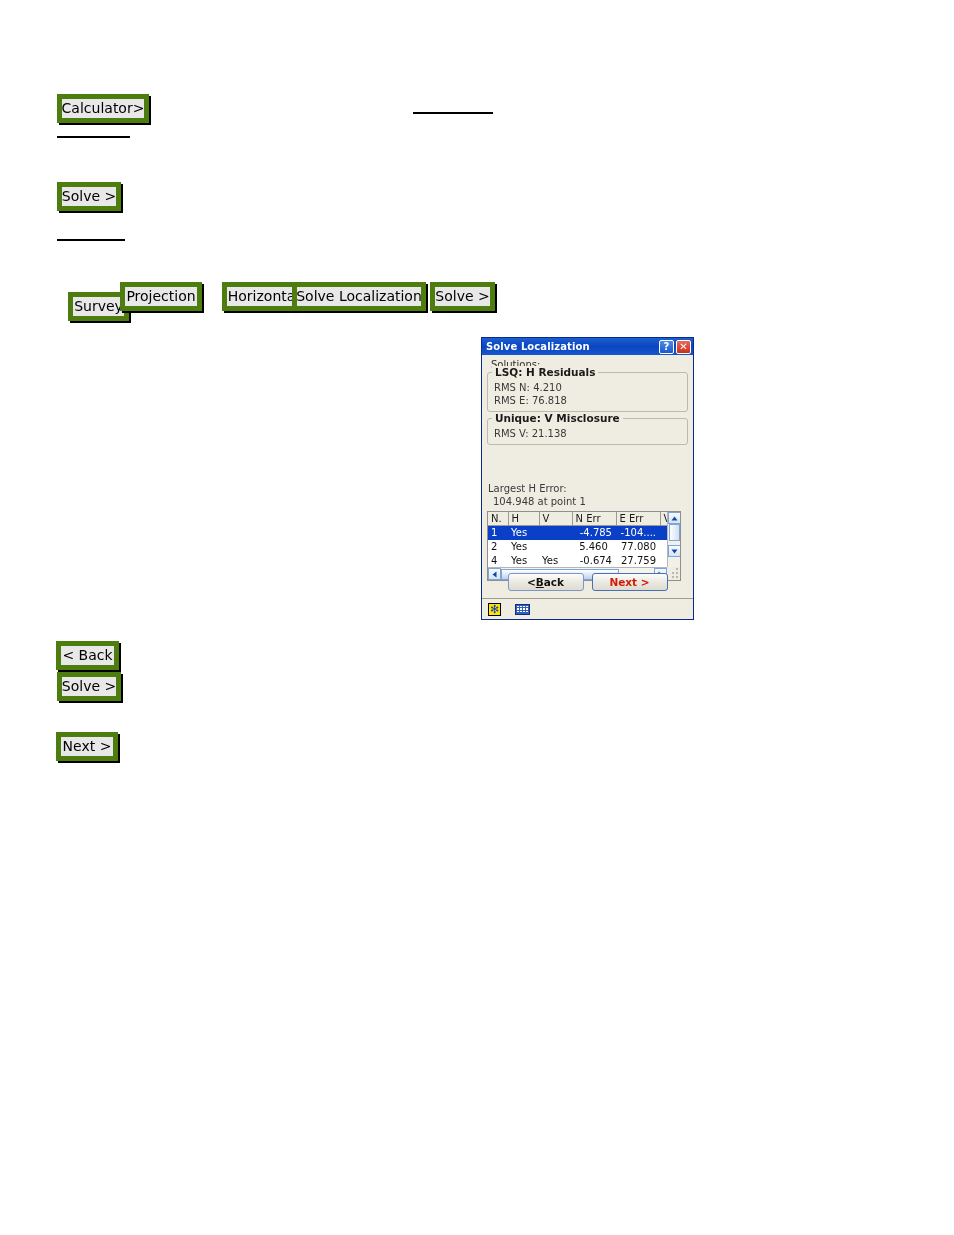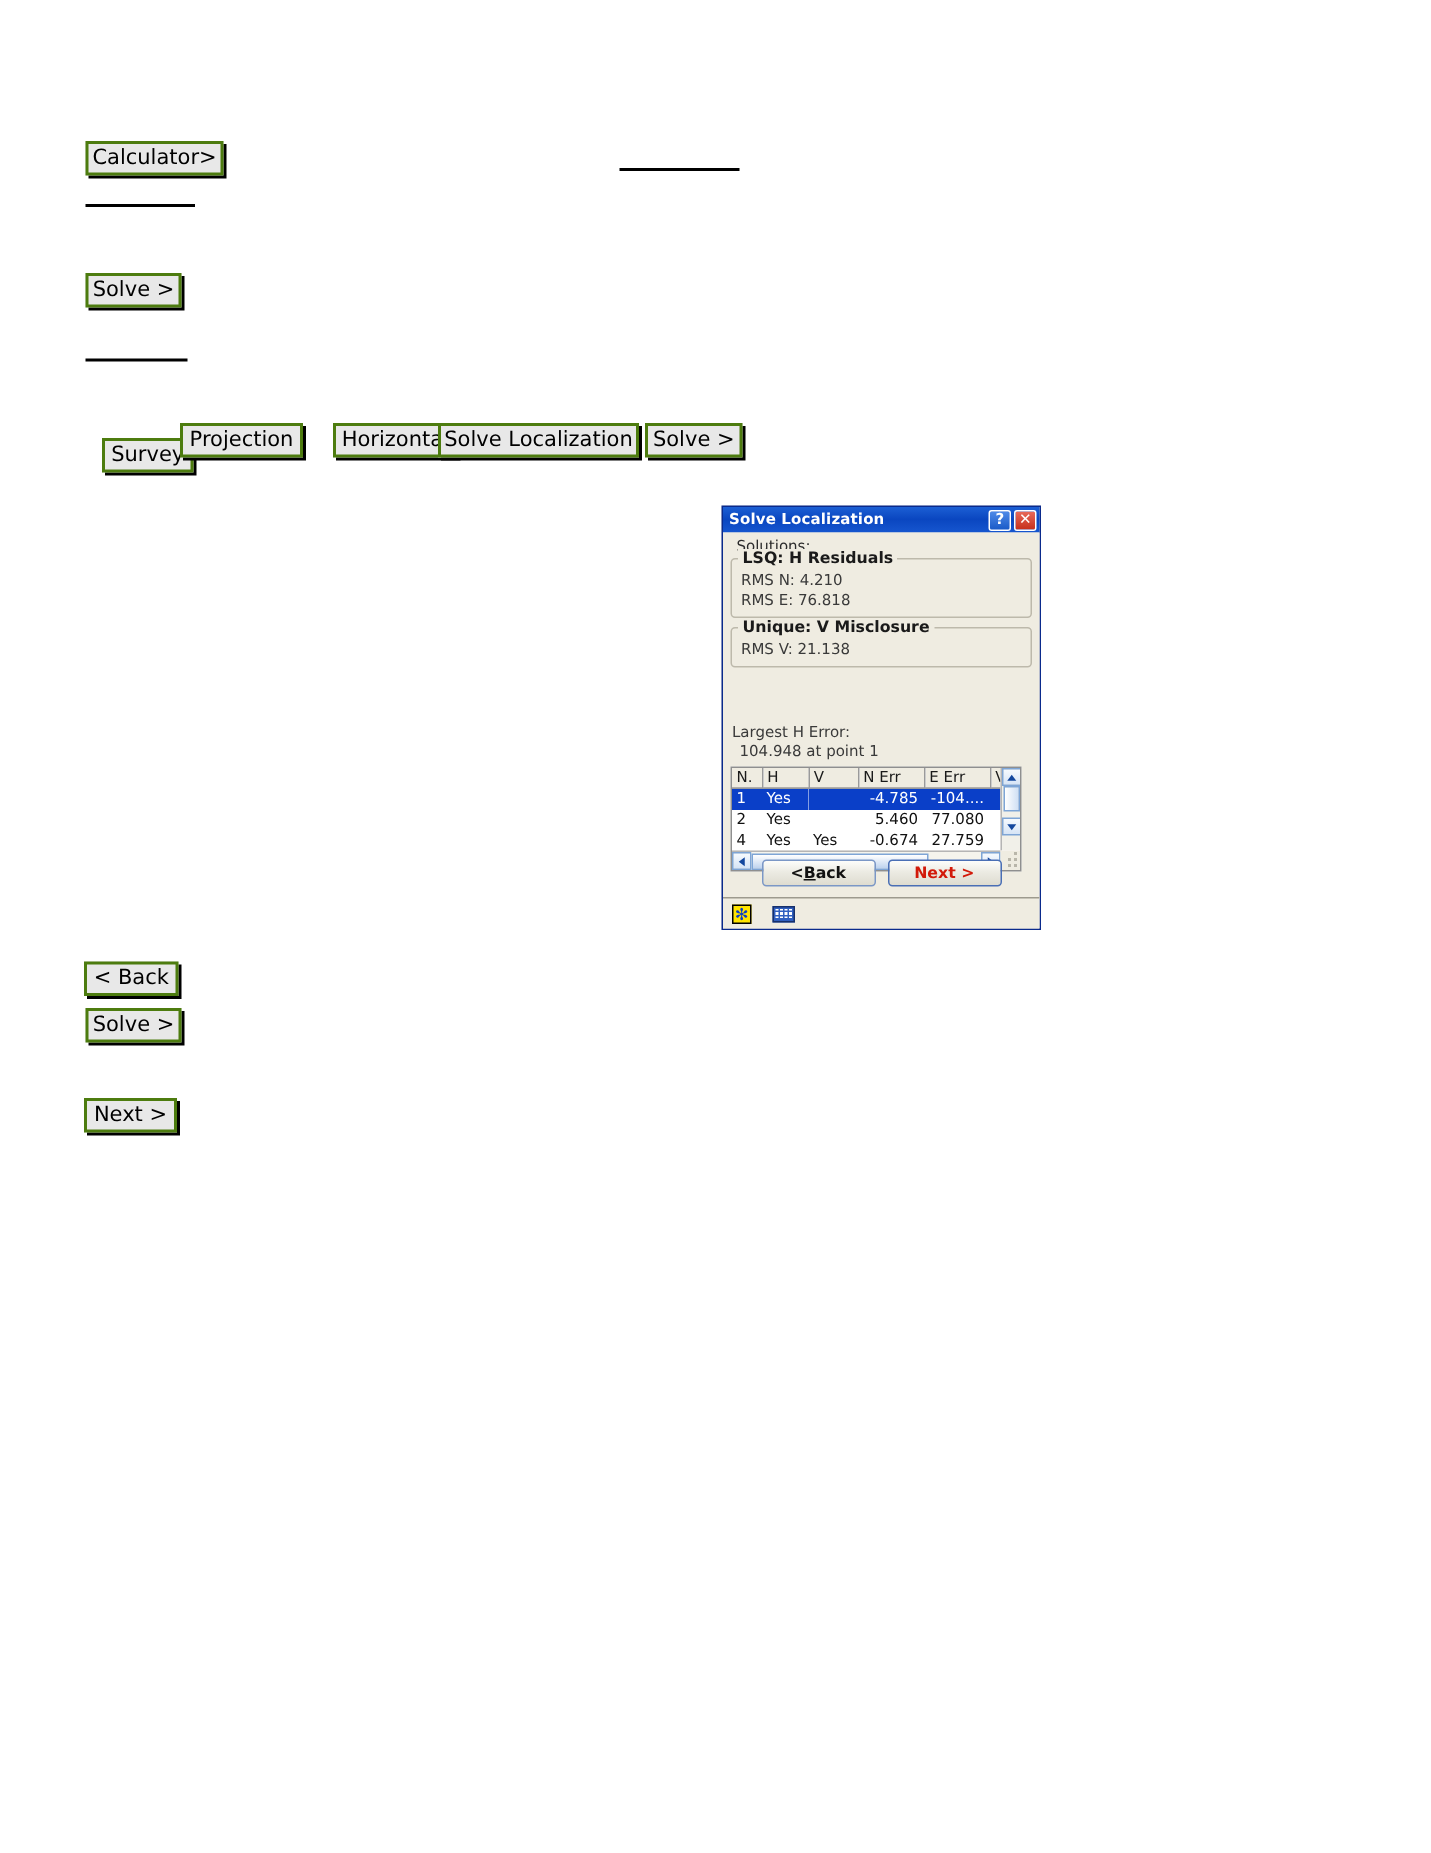--- a/index.html
+++ b/index.html
@@ -15,21 +15,21 @@
     overflow: hidden;
   }
 
   
   .ui-btn {
     position: absolute;
     display: inline-flex;
     align-items: center;
     justify-content: center;
     background: #e8e8e8;
-    border: 2px solid #4d7c0f;
+    border: 5px solid #4d7c0f;
     box-shadow: 2px 2px 0 #000000;
     color: #000000;
     font-family: "DejaVu Sans", sans-serif;
     font-size: 14px;
     line-height: 1;
     padding: 2px 6px 3px 6px;
     white-space: nowrap;
     box-sizing: border-box;
   }
 
@@ -395,21 +395,21 @@
                 <td style="width: 31px;">Yes</td>
                 <td style="width: 33px;"></td>
                 <td class="num" style="width: 44px;">-4.785</td>
                 <td class="num" style="width: 44px;">-104....</td>
                 <td class="num" style="width: 14px;"></td>
               </tr>
               <tr>
                 <td style="width: 20px;">2</td>
                 <td style="width: 31px;">Yes</td>
                 <td style="width: 33px;"></td>
-                <td class="num" style="width: 44px;">5.460</td>
+                <td class="num" style="width: 44px; text-align: center;">5.460</td>
                 <td class="num" style="width: 44px; text-align: right;">77.080</td>
                 <td class="num" style="width: 14px;"></td>
               </tr>
               <tr>
                 <td style="width: 20px;">4</td>
                 <td style="width: 31px;">Yes</td>
                 <td style="width: 33px;">Yes</td>
                 <td class="num" style="width: 44px;">-0.674</td>
                 <td class="num" style="width: 44px;">27.759</td>
                 <td class="num" style="width: 14px;"></td>

